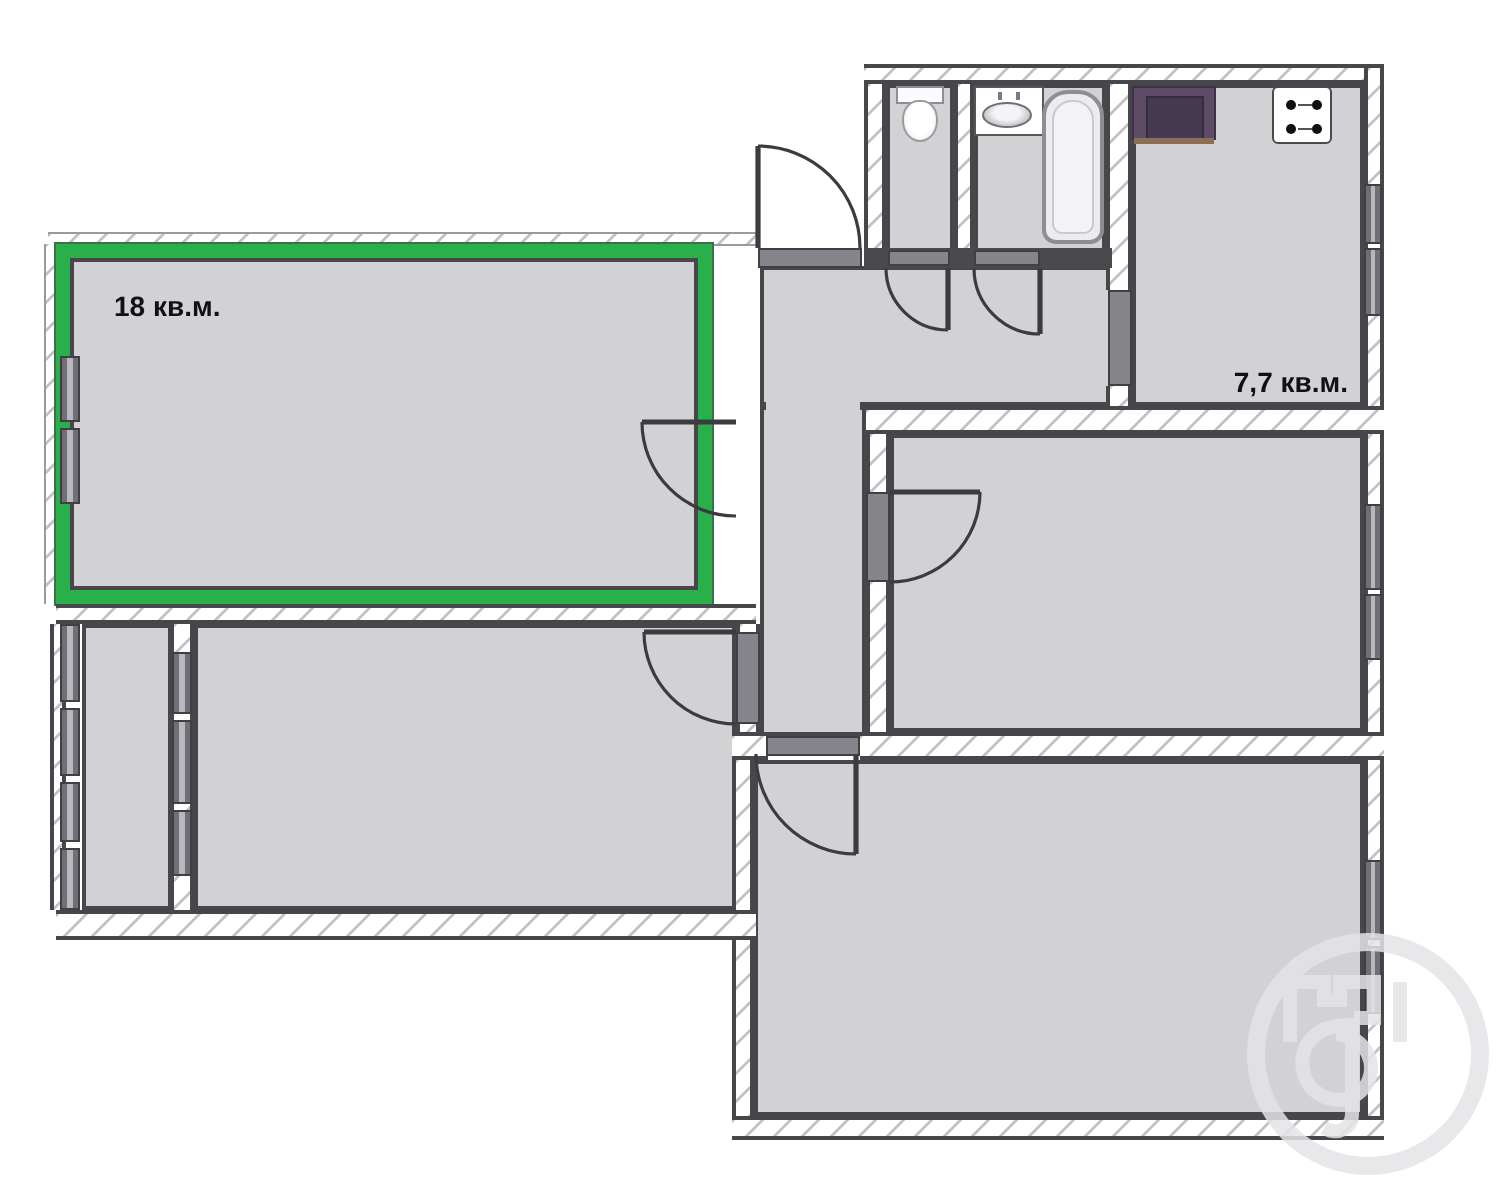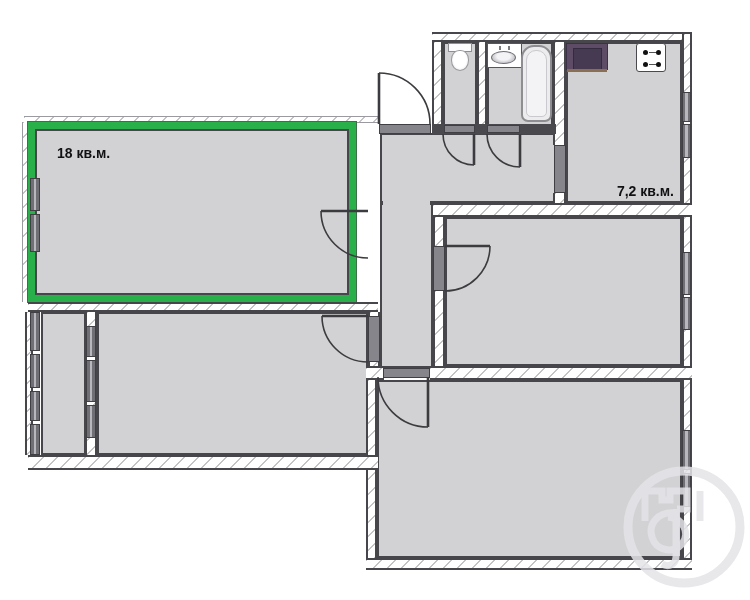--- a/index.html
+++ b/index.html
@@ -75,21 +75,21 @@
   </div>
 
   <div class="room" style="left:380px;top:133px;width:176px;height:70px;"></div>
   <div class="room" style="left:380px;top:203px;width:53px;height:165px;"></div>
   <div class="room noborder" style="left:383px;top:199px;width:47px;height:8px;"></div>
 
   <div class="room" style="left:443px;top:42px;width:34px;height:84px;"></div>
   <div class="room" style="left:487px;top:42px;width:66px;height:84px;"></div>
 
   <div class="room" style="left:566px;top:42px;width:116px;height:161px;">
-    <div class="arealabel" style="right:6px;bottom:2px;">7,2 кв.м.</div>
+    <div class="arealabel" style="right:6px;bottom:2px;">7,7 кв.м.</div>
   </div>
 
   <div class="room" style="left:445px;top:217px;width:237px;height:149px;"></div>
 
   <div class="room" style="left:377px;top:380px;width:305px;height:178px;"></div>
 
   <div class="room" style="left:97px;top:312px;width:271px;height:143px;"></div>
   <div class="room" style="left:41px;top:312px;width:45px;height:143px;"></div>
 
   <div class="wall wallh" style="left:432px;top:32px;width:260px;height:10px;"></div>

